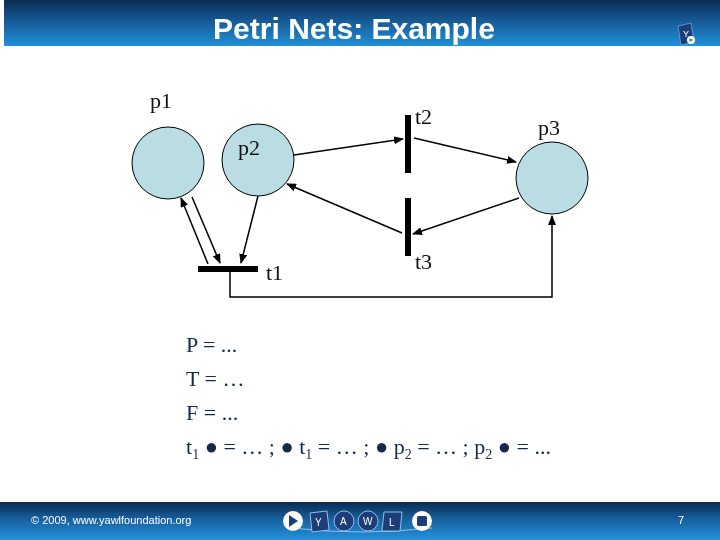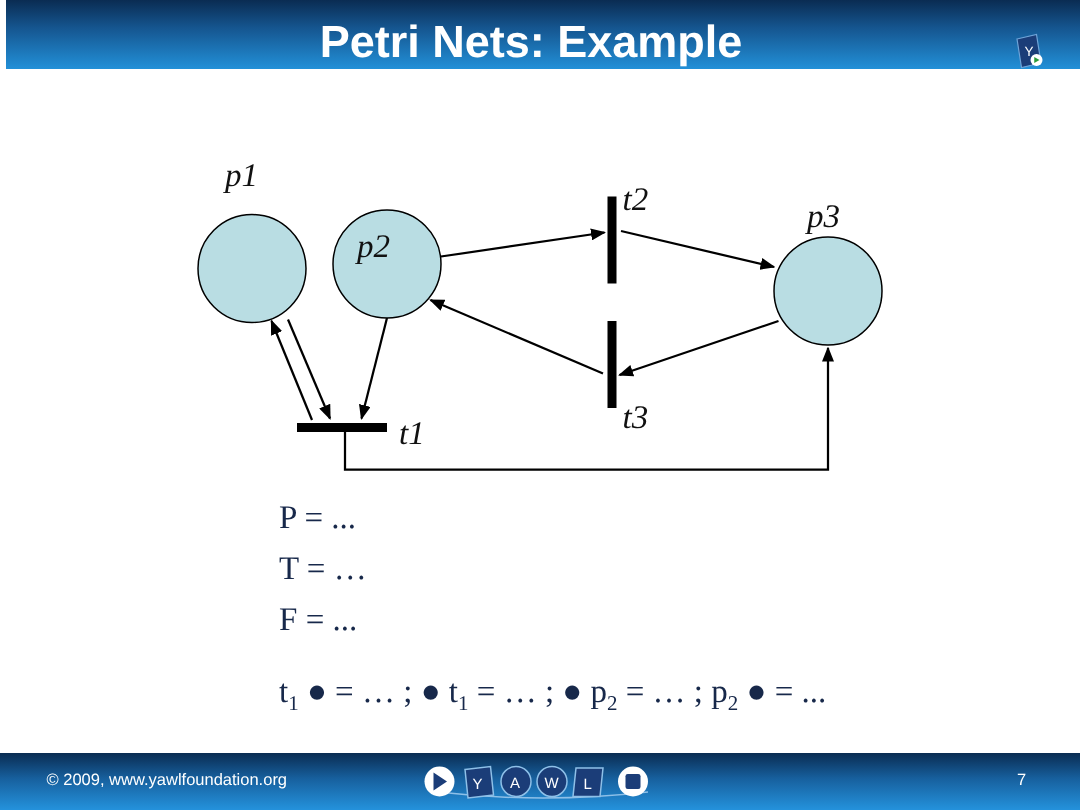--- a/index.html
+++ b/index.html
@@ -2,21 +2,21 @@
 <html><head>
 <meta charset="utf-8">
 <style>
   html, body { margin:0; padding:0; }
   body { width:720px; height:540px; position:relative; background:#ffffff; overflow:hidden; font-family:"Liberation Serif", serif; }
   .header { position:absolute; left:4px; top:0; width:720px; height:46px;
     background:linear-gradient(to bottom, #0a2c52 0%, #15558f 40%, #2290d8 100%); }
   .title { position:absolute; left:0; width:700px; top:12px; text-align:center; color:#ffffff;
     font-family:"Liberation Sans", sans-serif; font-weight:bold; font-size:30px; letter-spacing:0; }
   .logo-corner { position:absolute; left:672px; top:22px; width:20px; height:24px; }
-  .diagram { position:absolute; left:0; top:79px; width:639px; height:260px;font-style:italic; }
+  .diagram { position:absolute; left:0; top:63px; width:639px; height:260px; }
   .label { position:absolute; font-family:"Liberation Serif", serif; font-size:22px; color:#111; }
   .defs { position:absolute; left:186px; font-family:"Liberation Serif", serif; font-size:22px; color:#17284a; }
   .defs sub { font-size:14px; }
   .footer { position:absolute; left:0; top:502px; width:720px; height:38px;
     background:linear-gradient(to bottom, #0a2c52 0%, #17609e 45%, #2492dc 100%); }
   .copyright { position:absolute; left:31px; top:12px; color:#ffffff; font-family:"Liberation Sans", sans-serif; font-size:11px;text-align:center; }
   .pagenum { position:absolute; left:678px; top:12px; color:#ffffff; font-family:"Liberation Sans", sans-serif; font-size:11px; }
   .nav { position:absolute; left:282px; top:6px; width:160px; height:26px; }
 </style>
 </head>
@@ -70,21 +70,21 @@
   <span>= ...</span>
 </div>
 <div class="defs" style="top:366px;">
   <span>T</span>
   <span>= …</span>
 </div>
 <div class="defs" style="top:400px;">
   <span>F</span>
   <span>= ...</span>
 </div>
-<div class="defs" style="top:434px;white-space:pre;margin-top:14px;"><span>t</span><sub>1</sub><span> ● = … ; ● </span><span>t</span><sub>1</sub><span> = … ; ● </span><span>p</span><sub>2</sub><span> = … ; </span><span>p</span><sub>2</sub><span> ● = ...</span></div>
+<div class="defs" style="top:434px;white-space:pre;"><span>t</span><sub>1</sub><span> ● = … ; ● </span><span>t</span><sub>1</sub><span> = … ; ● </span><span>p</span><sub>2</sub><span> = … ; </span><span>p</span><sub>2</sub><span> ● = ...</span></div>
 
 <div class="footer">
   <div class="copyright">© 2009, www.yawlfoundation.org</div>
   <svg class="nav" viewBox="0 0 160 26">
     <path d="M10,20 Q80,28 150,20" stroke="#8ec0e8" stroke-width="1" fill="none"></path>
     <g>
       <circle cx="11" cy="13" r="10" fill="#ffffff"></circle>
       <polygon points="7,7 16,13 7,19" fill="#1b3d78"></polygon>
     </g>
     <g>

